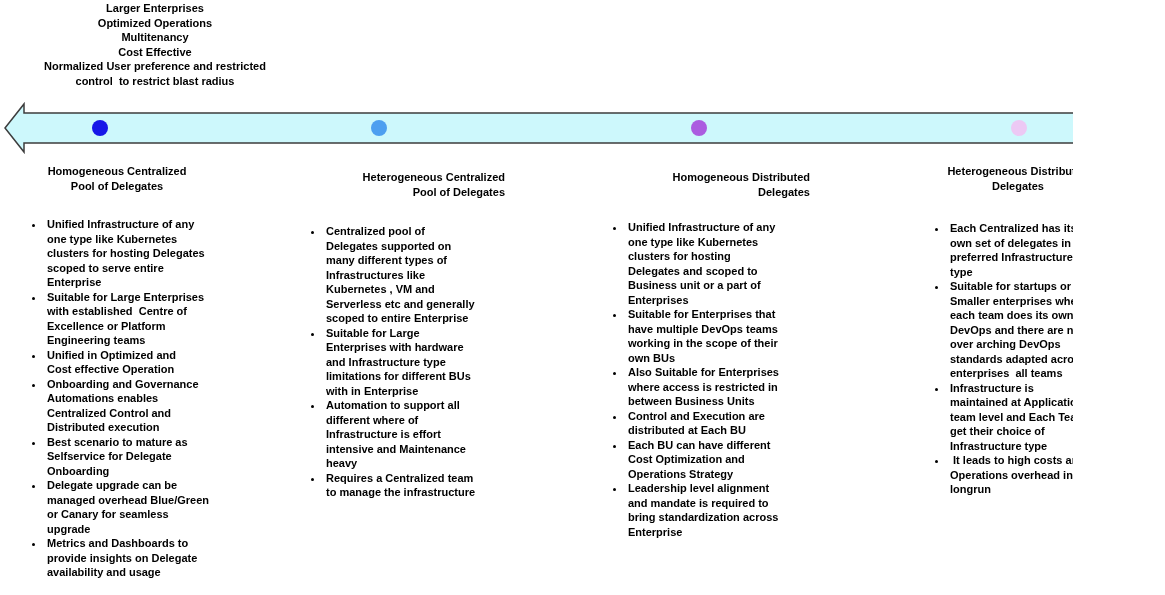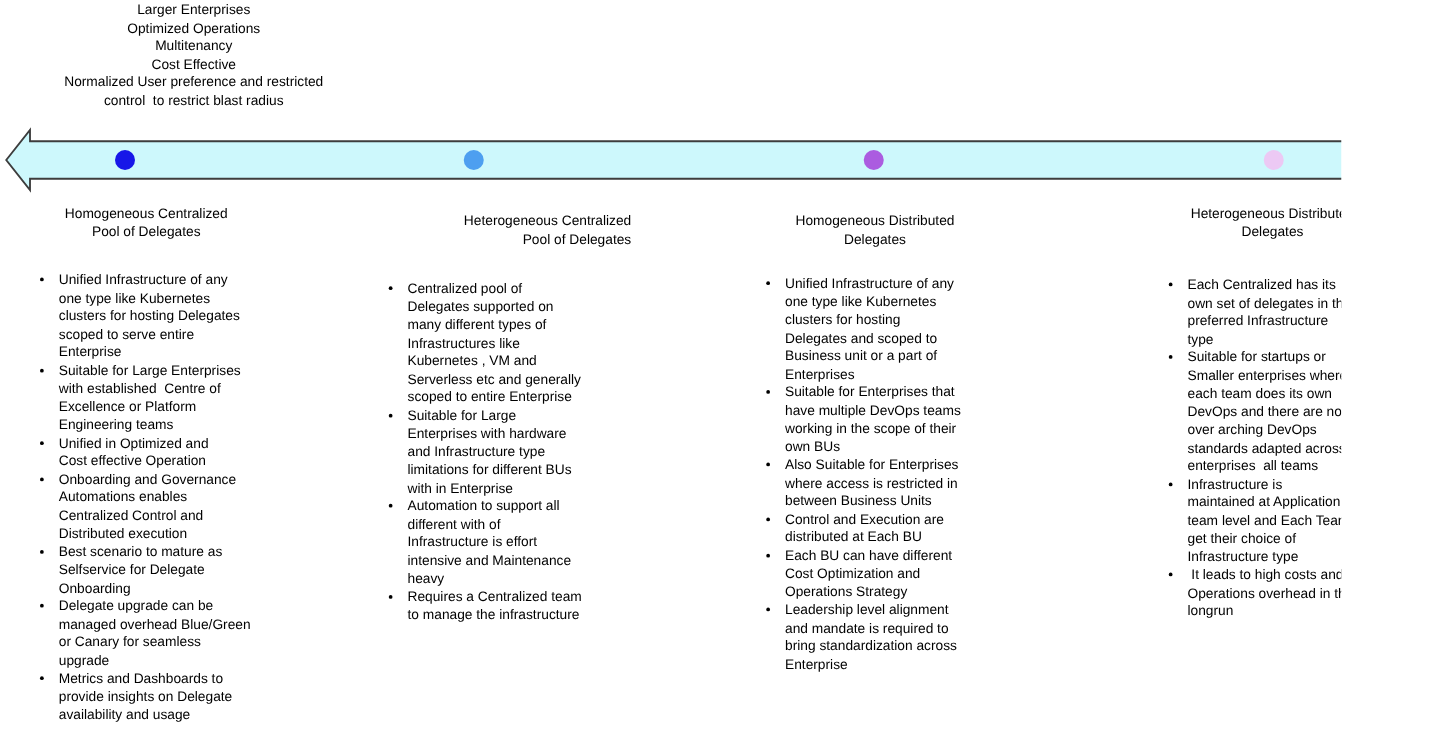--- a/index.html
+++ b/index.html
@@ -1,21 +1,21 @@
 <!DOCTYPE html>
 <html><head>
 <meta charset="utf-8">
 <style>
   html,body{margin:0;padding:0;background:#ffffff;}
   .canvas{
     position:relative;
     width:1073px;height:595px;
     background:#ffffff;
     font-family:"Liberation Sans", sans-serif;
-    font-weight:normal;
+    font-weight:bold;
     color:#000;
     overflow:hidden;
   }
   .top-label{
     position:absolute;
     font-size:11px;
     line-height:14.5px;
     text-align:center;
     white-space:pre-wrap;
   }
@@ -25,21 +25,21 @@
   .col-title{
     position:absolute;
     width:220px;
     text-align:center;
     font-size:11px;
     line-height:14.5px;
     white-space:pre-wrap;
   }
   #t0{left:7px;top:164px;}
   #t1{left:285px;top:170px;text-align:right;}
-  #t2{left:590px;top:170px;}
+  #t2{left:590px;top:170px;text-align:right;}
   #t3{left:908px;top:164px;}
   .bullets{
     position:absolute;
     margin:0;
     padding:0 0 0 17px;
     font-size:11px;
     line-height:14.5px;
     list-style:disc outside;
   }
   .bullets li{white-space:pre-wrap;padding-left:2px;margin:0;}
@@ -112,21 +112,21 @@
 Infrastructures like
 Kubernetes , VM and
 Serverless etc and generally
 scoped to entire Enterprise</li>
       <li>Suitable for Large
 Enterprises with hardware
 and Infrastructure type
 limitations for different BUs
 with in Enterprise</li>
       <li>Automation to support all
-different with of
+different where of
 Infrastructure is effort
 intensive and Maintenance
 heavy</li>
       <li>Requires a Centralized team
 to manage the infrastructure</li>
     </ul>
   <ul class="bullets" id="b2">
       <li>Unified Infrastructure of any
 one type like Kubernetes
 clusters for hosting

